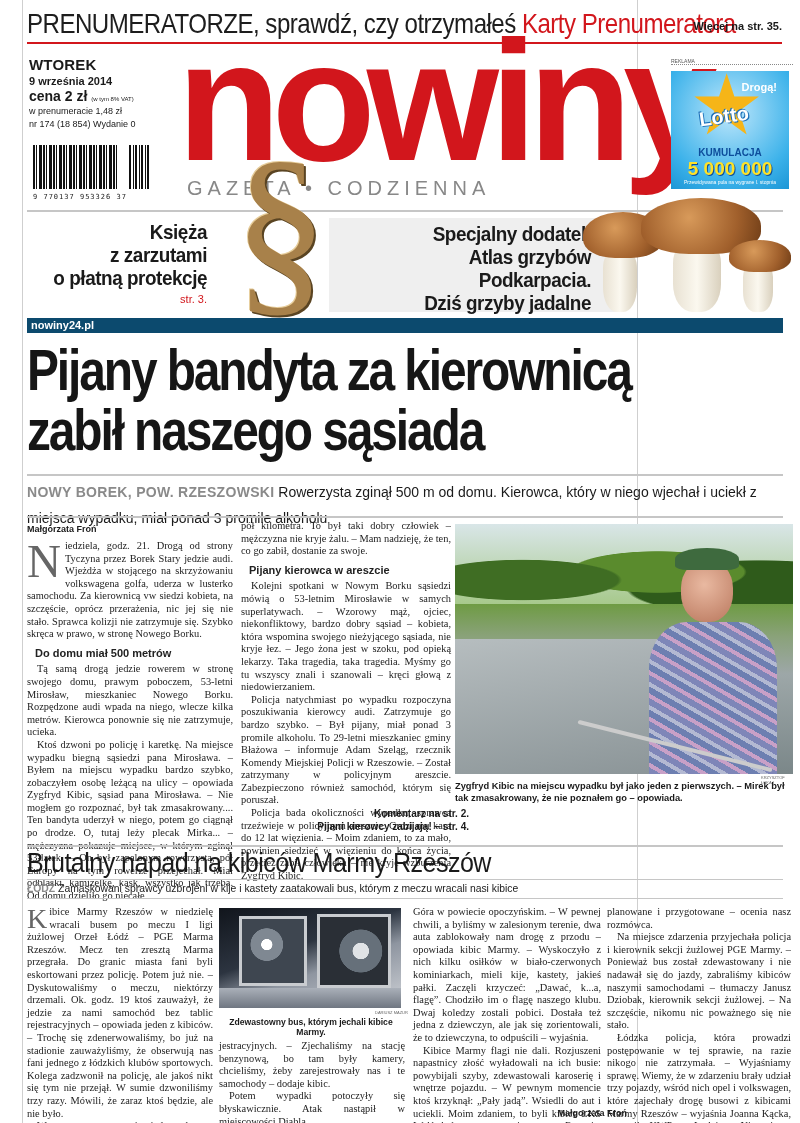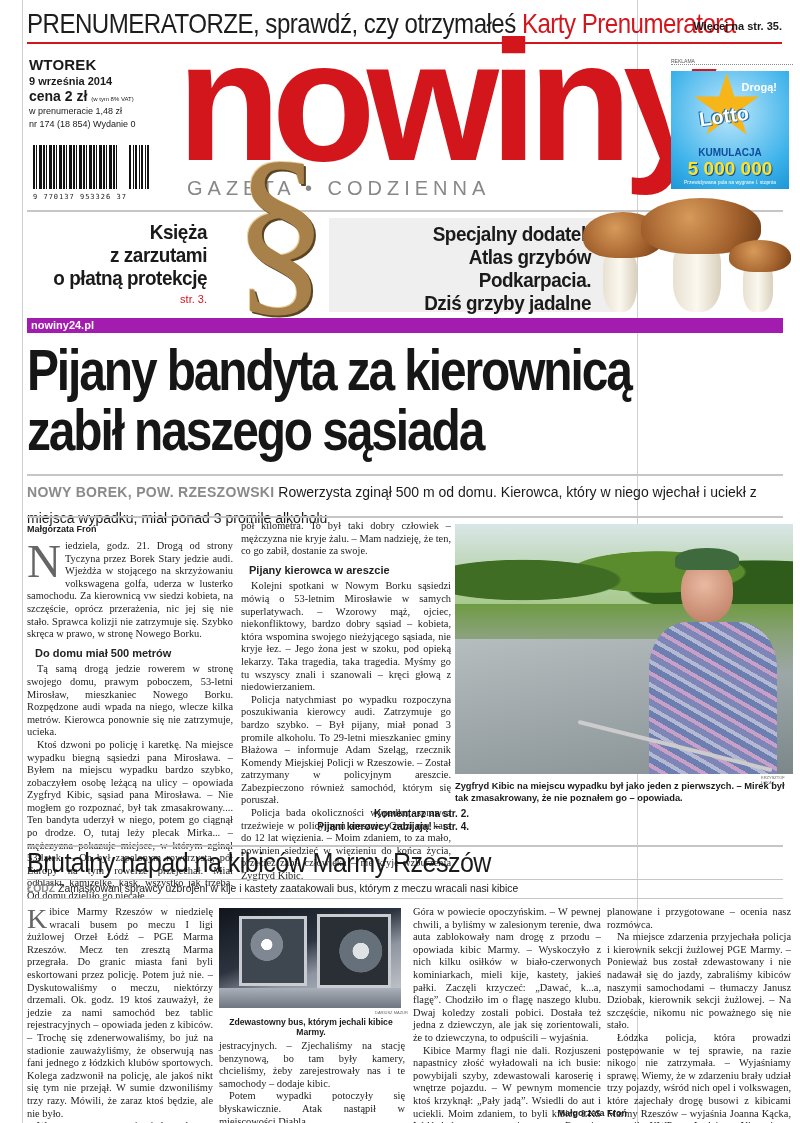--- a/index.html
+++ b/index.html
@@ -48,21 +48,21 @@
   .teaser-bar { position: absolute; left: 4px; top: 210px; width: 756px; height: 2px; background: #c6c6c6; }
   .teaser1 { position: absolute; left: 4px; top: 220px; width: 180px; text-align: right; }
   .teaser-title { font-size: 21px; font-weight: bold; line-height: 23px; letter-spacing: -0.5px; transform: scaleX(0.9); transform-origin: right; }
   .teaser-ref { font-size: 11px; color: #d2161c; margin-top: 4px; }
   .teaser2-bg { position: absolute; left: 306px; top: 218px; width: 290px; height: 94px; background: #efefef; }
   .teaser2 { position: absolute; left: 306px; top: 222px; width: 262px; text-align: right; }
   .mushrooms { position: absolute; left: 560px; top: 190px; width: 210px; height: 125px; }
   .shroom { position: absolute; border-radius: 50% 50% 40% 40%; background: radial-gradient(circle at 40% 35%, #d89a5a 0%, #a1602c 60%, #6b3a15 100%); }
   .stem { position: absolute; background: linear-gradient(90deg, #e8e1d2, #fbf8ef, #d9d0bd); border-radius: 30% 30% 40% 40%; }
 
-  .site-bar { position: absolute; left: 4px; top: 318px; width: 756px; height: 15px; background: #a21caf; color: #fff; font-size: 11px; font-weight: bold; padding-left: 4px; line-height: 15px; }
+  .site-bar { position: absolute; left: 4px; top: 318px; width: 756px; height: 15px; background: #0c4a6e; color: #fff; font-size: 11px; font-weight: bold; padding-left: 4px; line-height: 15px; }
 
   
   .headline { position: absolute; left: 4px; top: 340px; width: 760px; font-size: 57px; font-weight: bold; line-height: 60px; letter-spacing: -2.5px; transform: scaleX(0.84); transform-origin: left top; white-space: nowrap; color: #161616; }
   .rule { position: absolute; left: 4px; width: 756px; height: 2px; background: #c6c6c6; }
   .standfirst { position: absolute; left: 4px; top: 479px; width: 740px; font-size: 14px; line-height: 26px; }
   .standfirst .kicker { color: #8a8a8a; font-weight: bold; letter-spacing: 0.3px; }
 
   
   .byline { position: absolute; left: 4px; top: 524px; font-size: 9px; font-weight: bold; }
   .col { position: absolute; font-family: "Liberation Serif", serif; font-size: 10.4px; line-height: 12.6px; text-align: justify; color: #222; }

